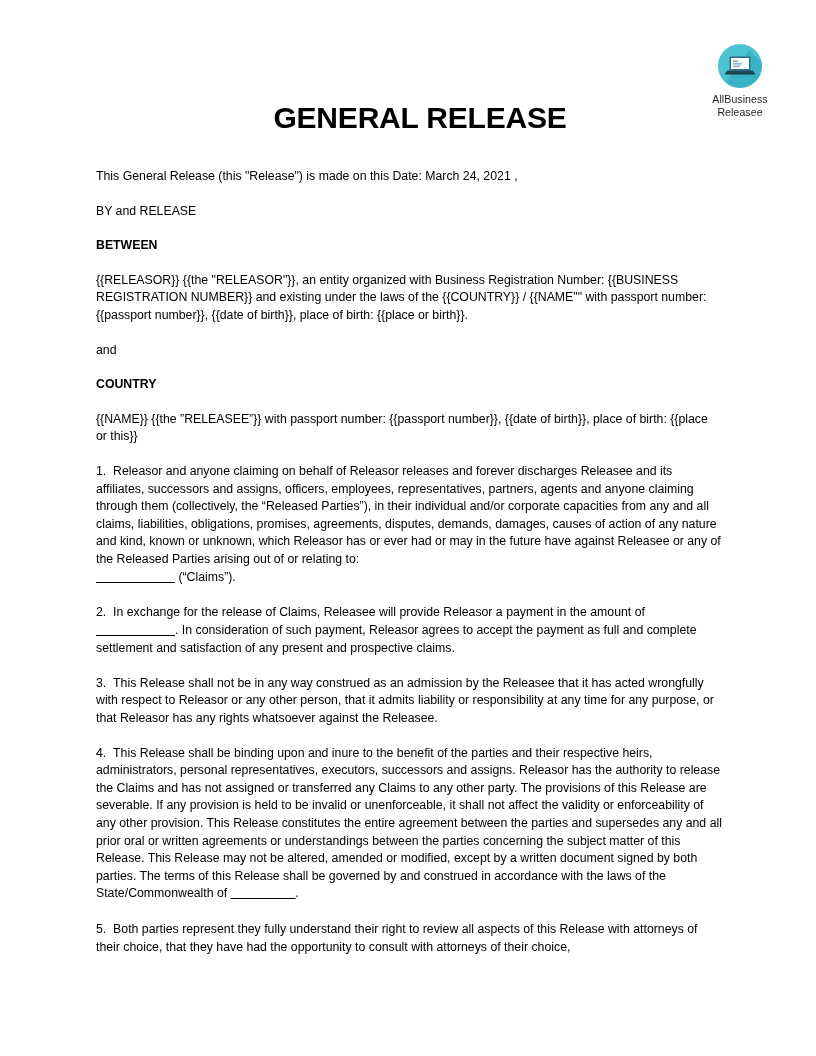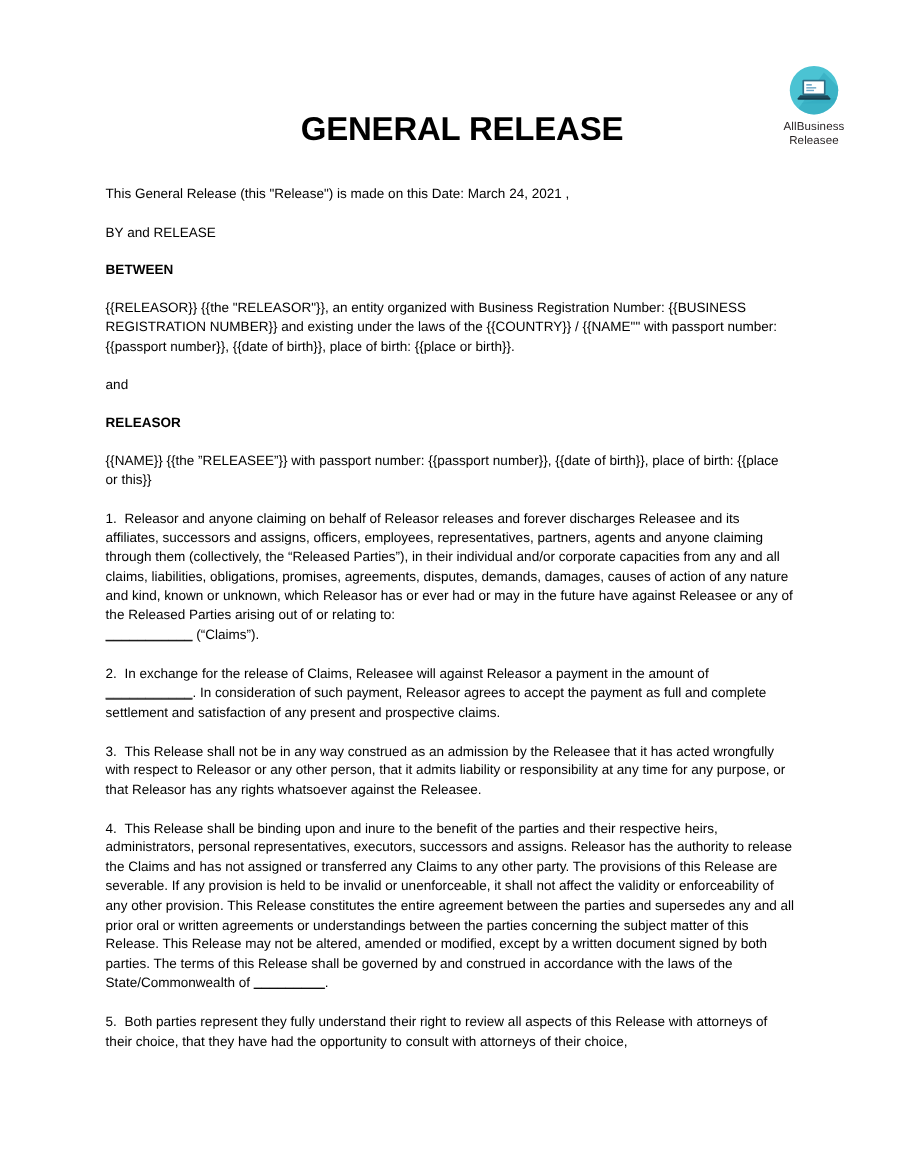--- a/index.html
+++ b/index.html
@@ -17,21 +17,21 @@
     width: 816px;
     height: 1056px;
     background: #ffffff;
     overflow: hidden;
     box-sizing: border-box;
   }
 
   
   .logo-block {
     position: absolute;
-    top: 58px;
+    top: 42px;
     left: 702px;
     width: 76px;
     text-align: center;
   }
   .logo-mark {
     width: 48px;
     height: 48px;
     margin: 0 auto;
     position: relative;
   }
@@ -128,34 +128,34 @@
     <p>This General Release (this "Release") is made on this Date: March 24, 2021 ,</p>
 
     <p>BY and RELEASE</p>
 
     <p class="bold">BETWEEN</p>
 
     <p>{{RELEASOR}} {{the "RELEASOR"}}, an entity organized with Business Registration Number: {{BUSINESS REGISTRATION NUMBER}} and existing under the laws of the {{COUNTRY}} / {{NAME"" with passport number: {{passport number}}, {{date of birth}}, place of birth: {{place or birth}}.</p>
 
     <p>and</p>
 
-    <p class="bold">RELEASOR</p>
+    <p class="bold">COUNTRY</p>
 
     <p>{{NAME}} {{the ”RELEASEE”}} with passport number: {{passport number}}, {{date of birth}}, place of birth: {{place or this}}</p>
 
     <div>
       <p>
         <span>1.</span>
         <span>&nbsp;</span><span>Releasor and anyone claiming on behalf of Releasor releases and forever discharges Releasee and its affiliates, successors and assigns, officers, employees, representatives, partners, agents and anyone claiming through them (collectively, the “Released Parties”), in their individual and/or corporate capacities from any and all claims, liabilities, obligations, promises, agreements, disputes, demands, damages, causes of action of any nature and kind, known or unknown, which Releasor has or ever had or may in the future have against Releasee or any of the Released Parties arising out of or relating to:</span>
         <br><span class="blank-line">___________</span><span> (“Claims”).</span>
       </p>
 
       <p>
         <span>2.</span>
-        <span>&nbsp;</span><span>In exchange for the release of Claims, Releasee will against Releasor a payment in the amount of </span><br><span class="blank-line">___________</span><span>. In consideration of such payment, Releasor agrees to accept the payment as full and complete settlement and satisfaction of any present and prospective claims.</span>
+        <span>&nbsp;</span><span>In exchange for the release of Claims, Releasee will provide Releasor a payment in the amount of </span><br><span class="blank-line">___________</span><span>. In consideration of such payment, Releasor agrees to accept the payment as full and complete settlement and satisfaction of any present and prospective claims.</span>
       </p>
 
       <p>
         <span>3.</span>
         <span>&nbsp;</span><span>This Release shall not be in any way construed as an admission by the Releasee that it has acted wrongfully with respect to Releasor or any other person, that it admits liability or responsibility at any time for any purpose, or that Releasor has any rights whatsoever against the Releasee.</span>
       </p>
 
       <p>
         <span>4.</span>
         <span>&nbsp;</span><span>This Release shall be binding upon and inure to the benefit of the parties and their respective heirs, administrators, personal representatives, executors, successors and assigns. Releasor has the authority to release the Claims and has not assigned or transferred any Claims to any other party. The provisions of this Release are severable.  If any provision is held to be invalid or unenforceable, it shall not affect the validity or enforceability of any other provision. This Release constitutes the entire agreement between the parties and supersedes any and all prior oral or written agreements or understandings between the parties concerning the subject matter of this Release. This Release may not be altered, amended or modified, except by a written document signed by both parties. The terms of this Release shall be governed by and construed in accordance with the laws of the State/Commonwealth of </span><span class="blank-line">_________</span><span>.</span>

